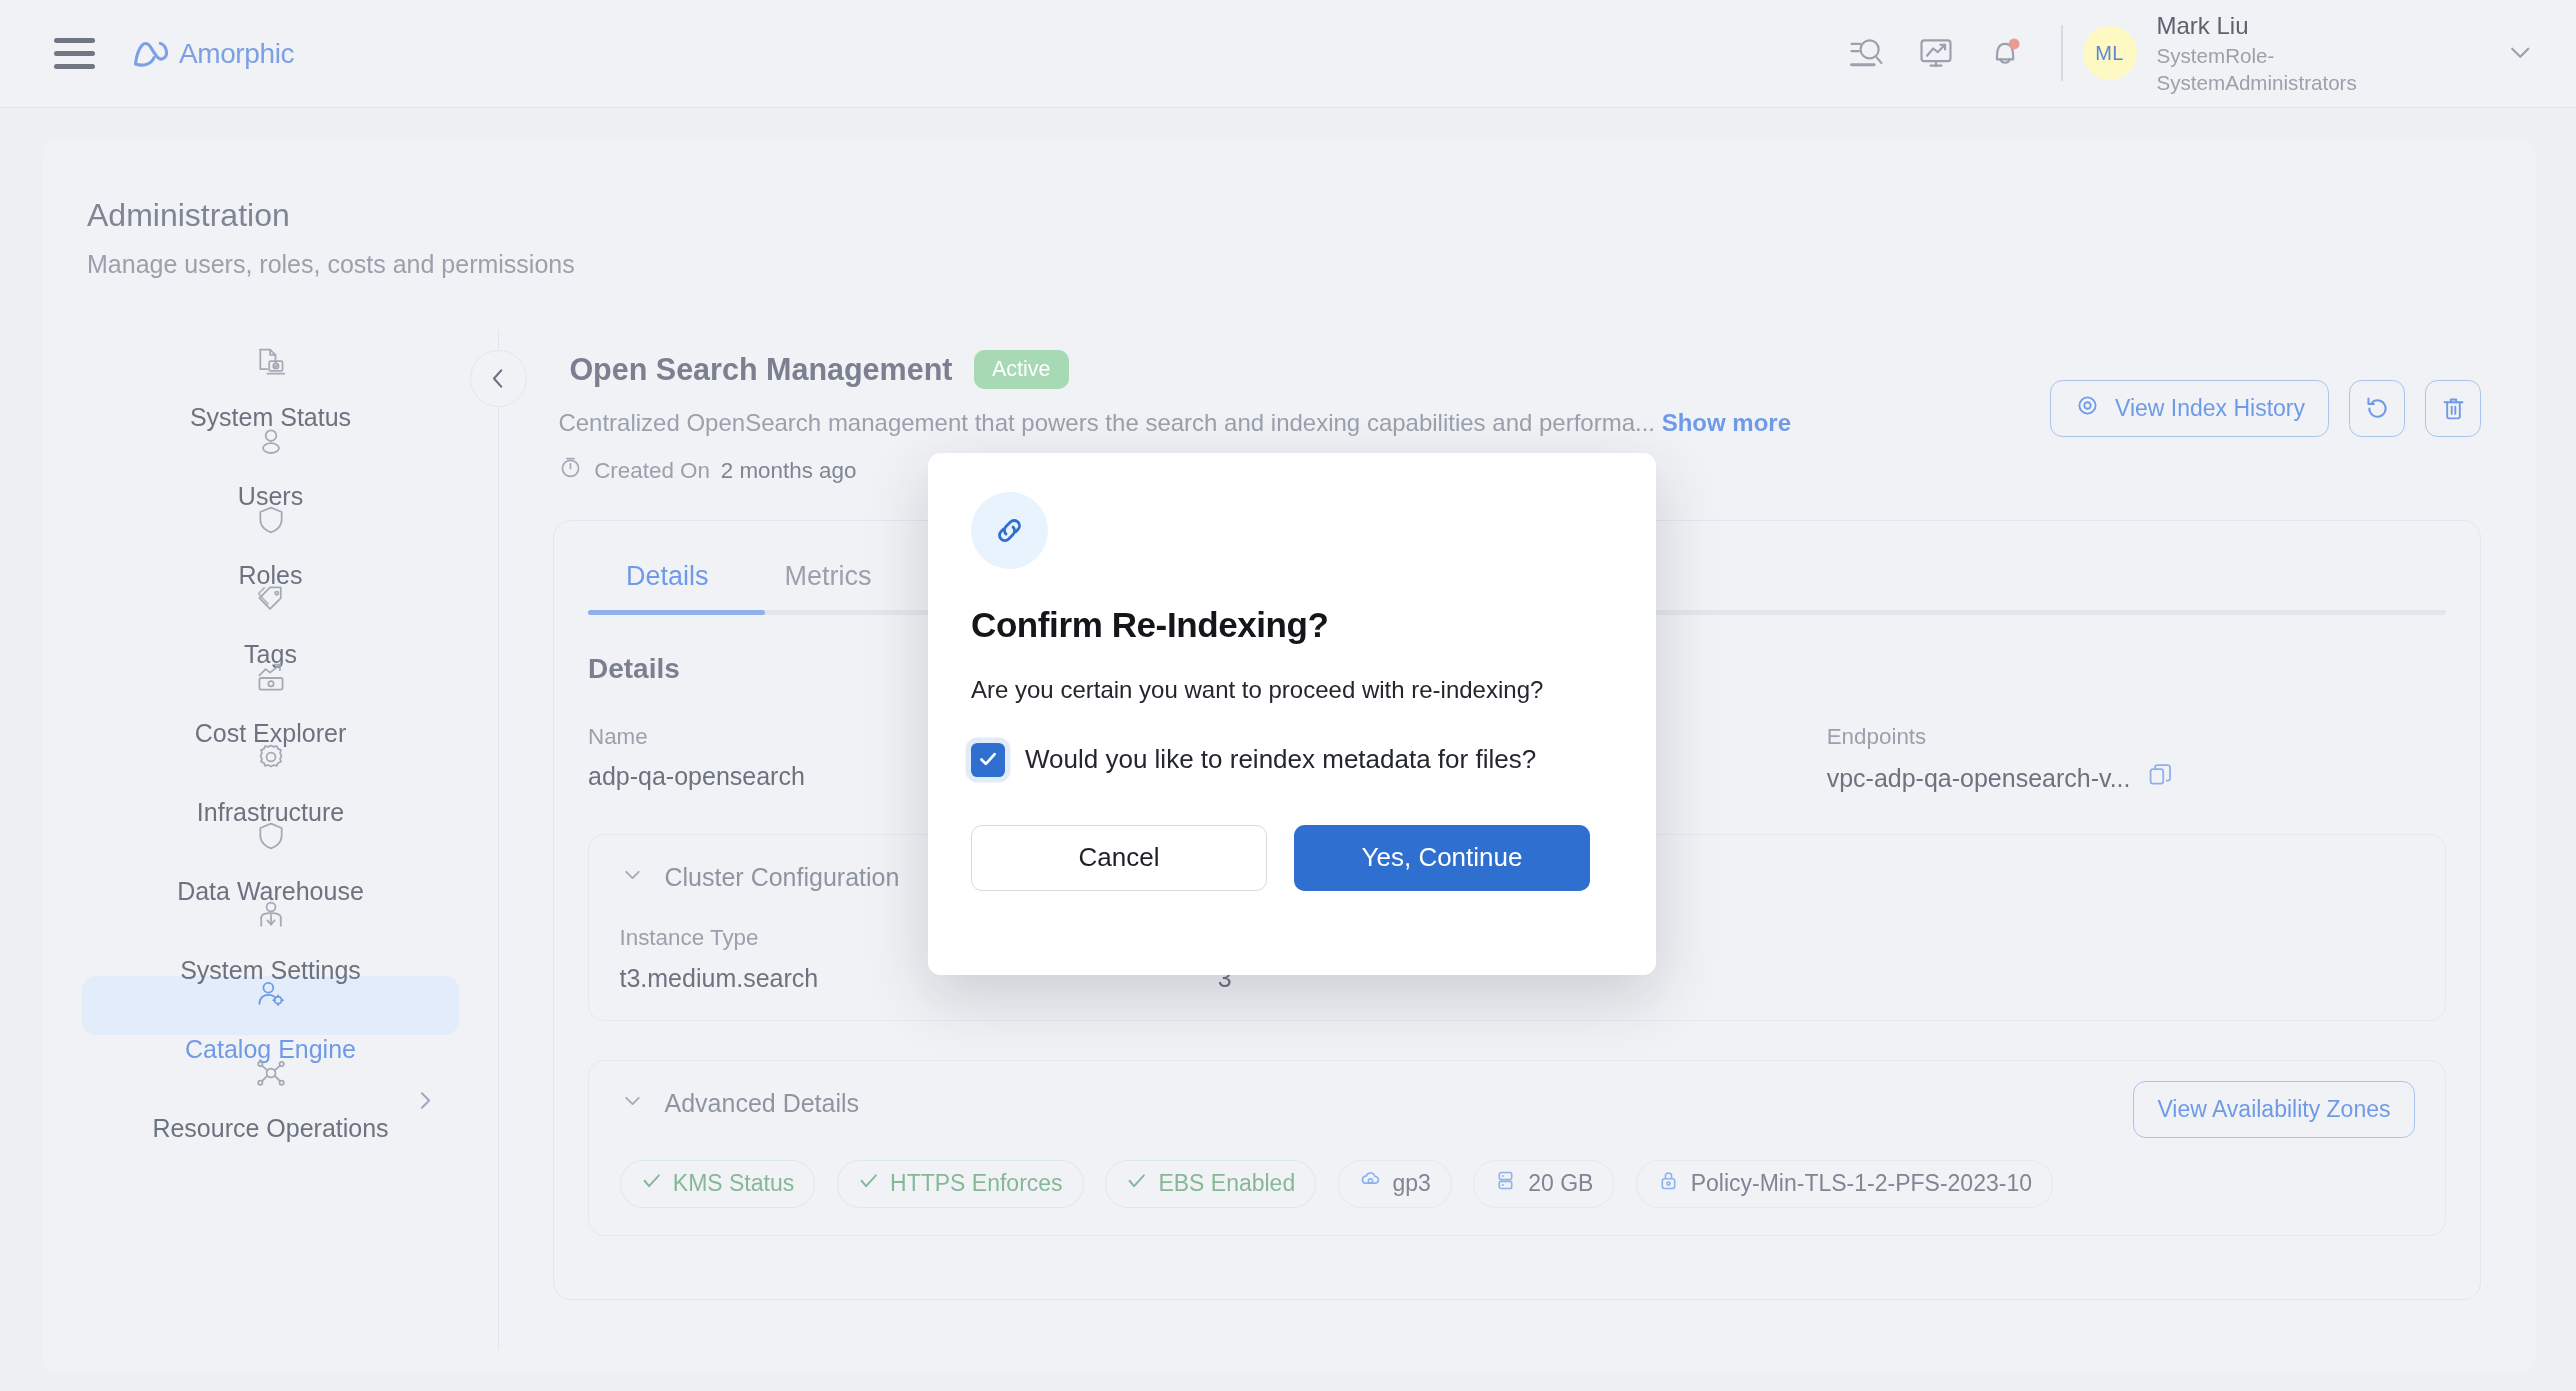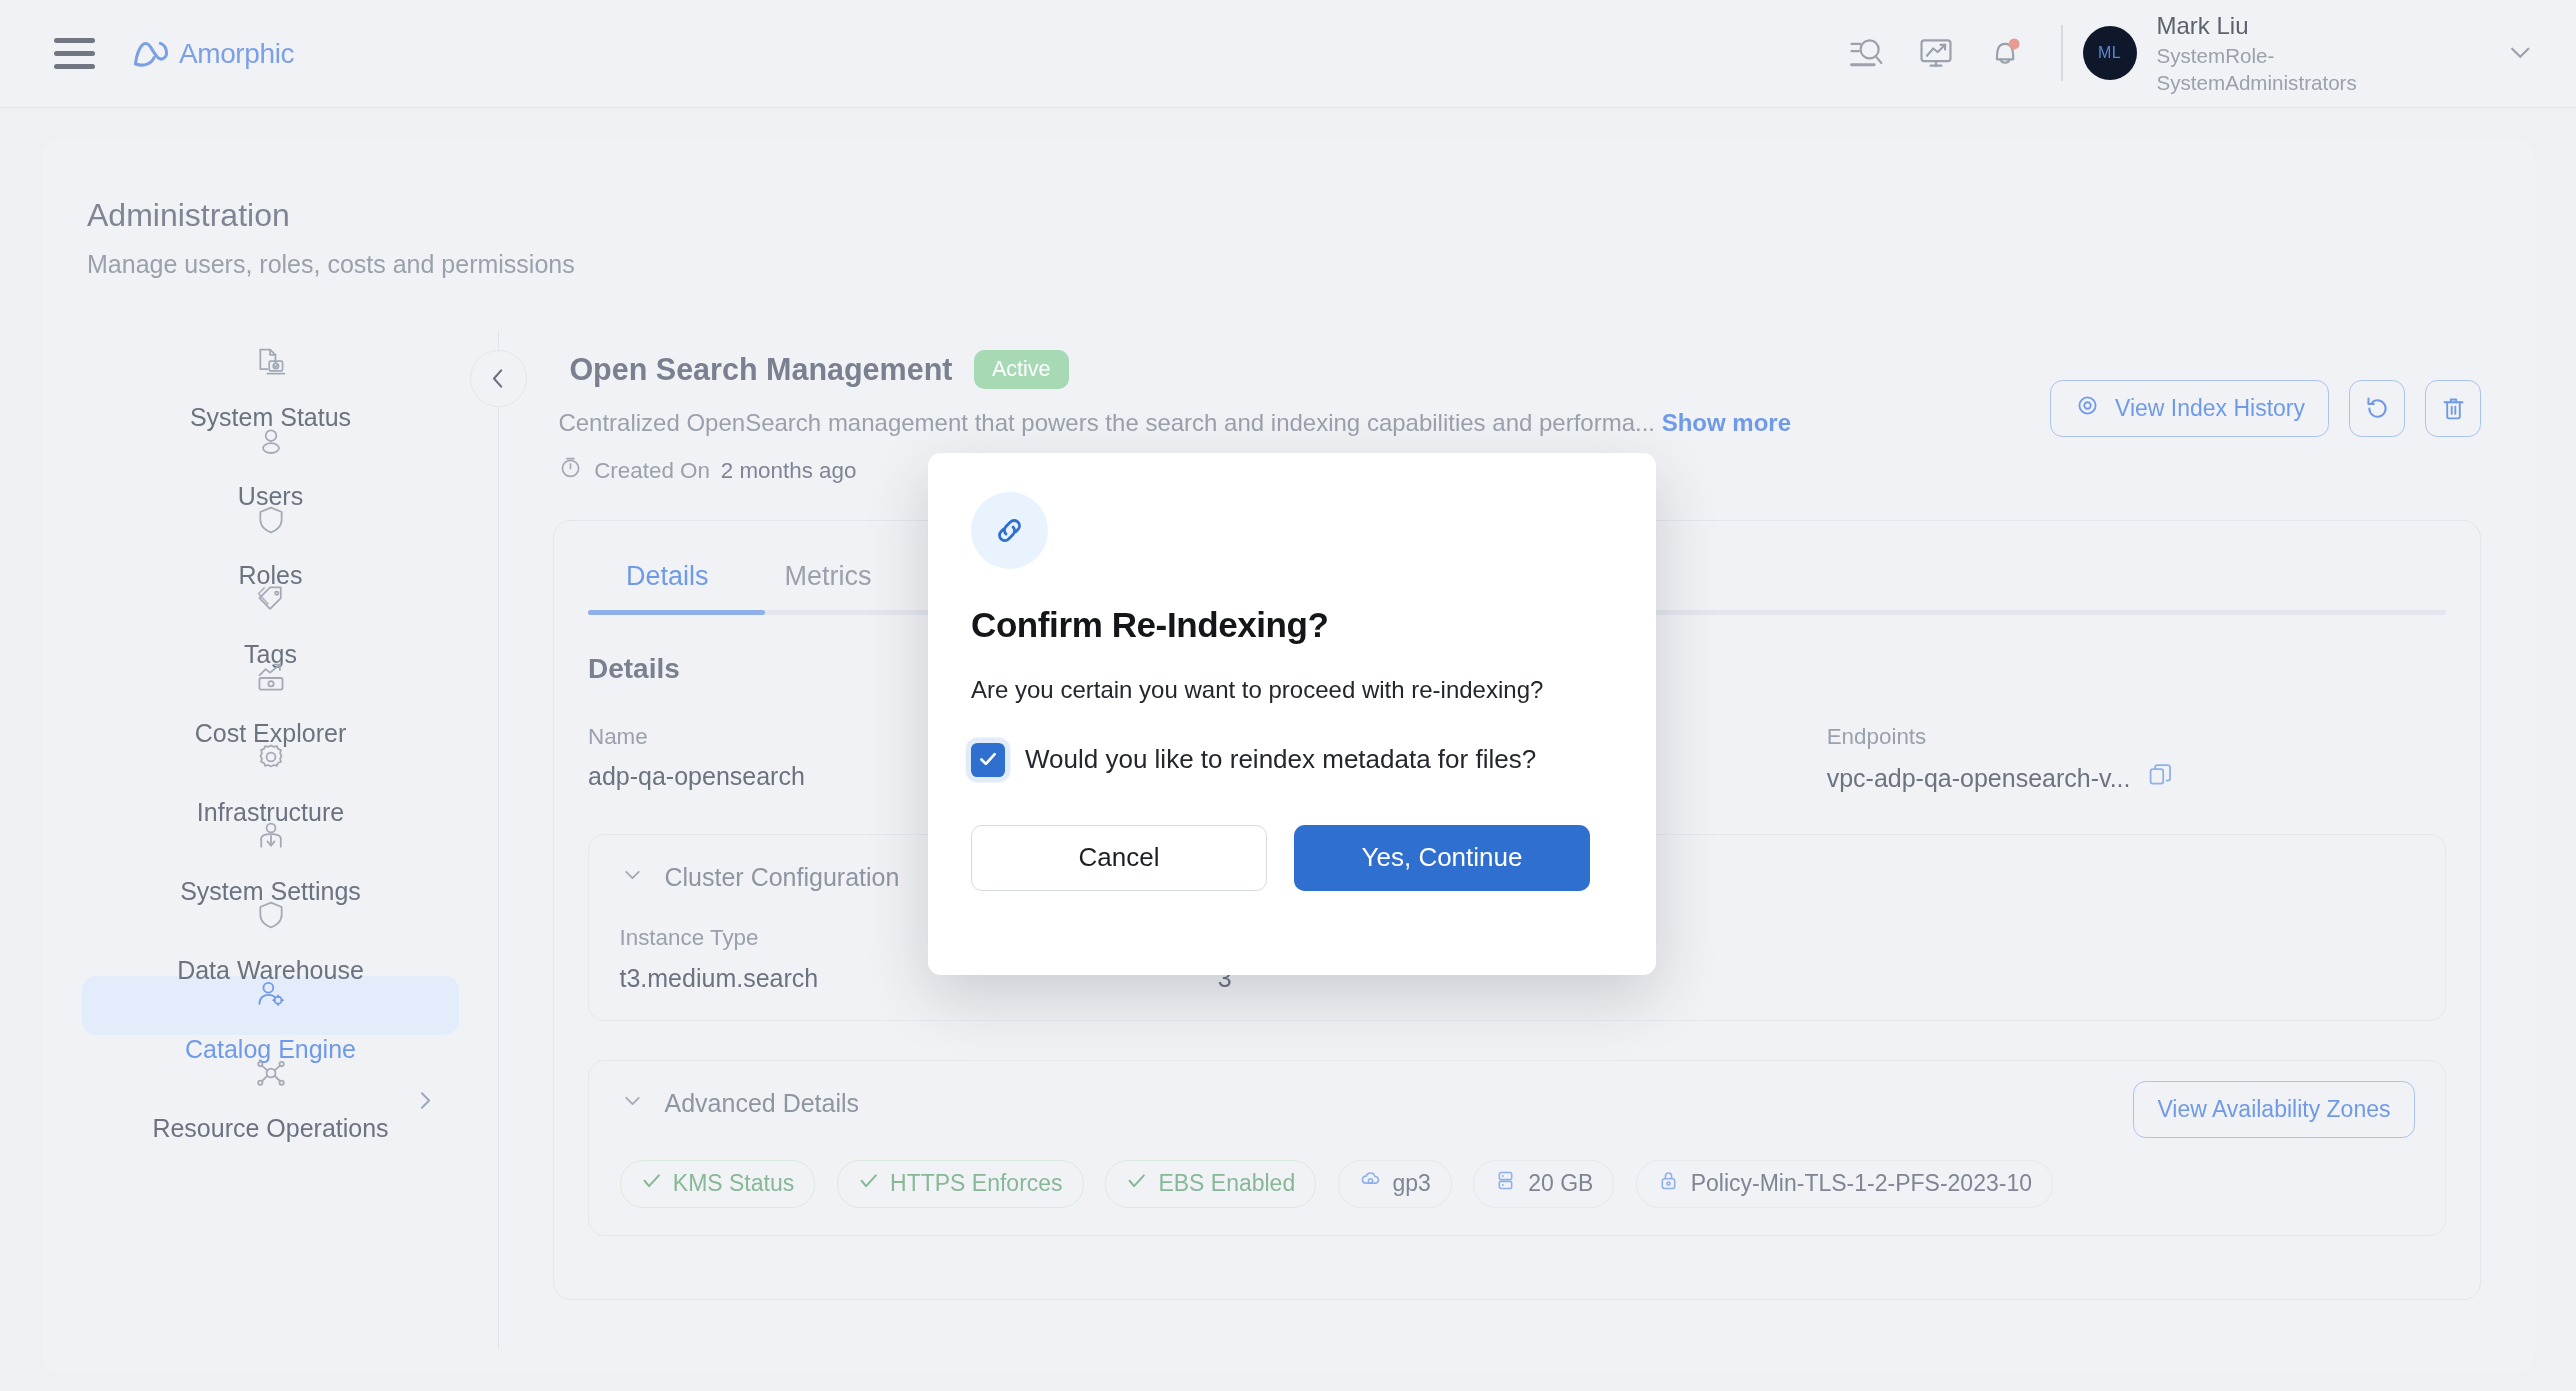--- a/index.html
+++ b/index.html
@@ -29,23 +29,23 @@
   .brand-text { font-size: 28px; color: #7ba0e4; letter-spacing: -0.4px; }
 
   .topbar-right {
     margin-left: auto; display: flex; align-items: center; gap: 0px;
     padding-right: 41px;
   }
   .ticon { width: 70px; height: 54px; display:flex; align-items:center; justify-content:center; cursor: pointer; position: relative; }
   .vdiv { width: 1.8px; height: 56px; background: #d7dae1; margin: 0 20px; }
   .avatar {
     width: 54px; height: 54px; border-radius: 50%;
-    background: #0f172a; color: #5b87d6;
+    background: #fef9c3; color: #5b87d6;
     display: flex; align-items: center; justify-content: center;
-    font-size: 16px; letter-spacing: 0.4px;
+    font-size: 20px; letter-spacing: 0.4px;
   }
   .userblock { margin-left: 20px; line-height: 1.32; }
   .uname { font-size: 24px; color: #5c626e; }
   .urole { font-size: 20.6px; color: #9aa1ad; max-width: 296px; }
   .chev-down { margin-left: 52px; cursor:pointer; }
 
   
   .page {
     position: absolute; top: 139px; left: 42px;
     width: 2493px; height: 1235px;
@@ -302,38 +302,38 @@
           <svg width="32" height="32" viewBox="0 0 36 36" fill="none" stroke="#a3aab6" stroke-width="2" stroke-linejoin="round">
             <path d="M18 5 l3.2 1.6 3.3-1 1.4 3.3 3.3 1.4 -1 3.3 1.6 3.2 -1.6 3.2 1 3.3 -3.3 1.4 -1.4 3.3 -3.3-1 -3.2 1.6 -3.2-1.6 -3.3 1 -1.4-3.3 -3.3-1.4 1-3.3 -1.6-3.2 1.6-3.2 -1-3.3 3.3-1.4 1.4-3.3 3.3 1 Z"></path>
             <circle cx="18" cy="18" r="5"></circle>
           </svg>
         </span>
         <span>Infrastructure</span>
       </div>
 
       <div class="nav-item">
         <span class="ico">
+          <svg width="32" height="32" viewBox="0 0 36 36" fill="none" stroke="#a3aab6" stroke-width="2" stroke-linejoin="round">
+            <path d="M18 4 L30 9 V18 C30 25, 24 30, 18 32 C12 30, 6 25, 6 18 V9 Z"></path>
+          </svg>
+        </span>
+        <span>Data Warehouse</span>
+      </div>
+
+      <div class="nav-item">
+        <span class="ico">
           <svg width="32" height="32" viewBox="0 0 36 36" fill="none" stroke="#a3aab6" stroke-width="2" stroke-linecap="round" stroke-linejoin="round">
             <circle cx="18" cy="9" r="5"></circle>
             <path d="M7 30 V21 M29 30 V21"></path>
             <path d="M7 21 C7 17, 12 16, 18 16 C24 16, 29 17, 29 21"></path>
             <polyline points="18,18 18,28"></polyline>
               <polyline points="14,24 18,29 22,24"></polyline>
           </svg>
         </span>
         <span>System Settings</span>
-      </div>
-
-      <div class="nav-item">
-        <span class="ico">
-          <svg width="32" height="32" viewBox="0 0 36 36" fill="none" stroke="#a3aab6" stroke-width="2" stroke-linejoin="round">
-            <path d="M18 4 L30 9 V18 C30 25, 24 30, 18 32 C12 30, 6 25, 6 18 V9 Z"></path>
-          </svg>
-        </span>
-        <span>Data Warehouse</span>
       </div>
 
       <div class="nav-item active">
         <span class="ico">
           <svg width="32" height="32" viewBox="0 0 36 36" fill="none" stroke="#6f9ae8" stroke-width="2" stroke-linecap="round" stroke-linejoin="round">
             <circle cx="15" cy="11" r="5.5"></circle>
             <path d="M5 29 C5 22, 10 19, 15 19 C18 19, 21 20, 23 22"></path>
             <circle cx="26" cy="25" r="4"></circle>
             <path d="M26 19.5 v2 M26 28.5 v2 M20.5 25 h2 M29.5 25 h2"></path>
           </svg>

